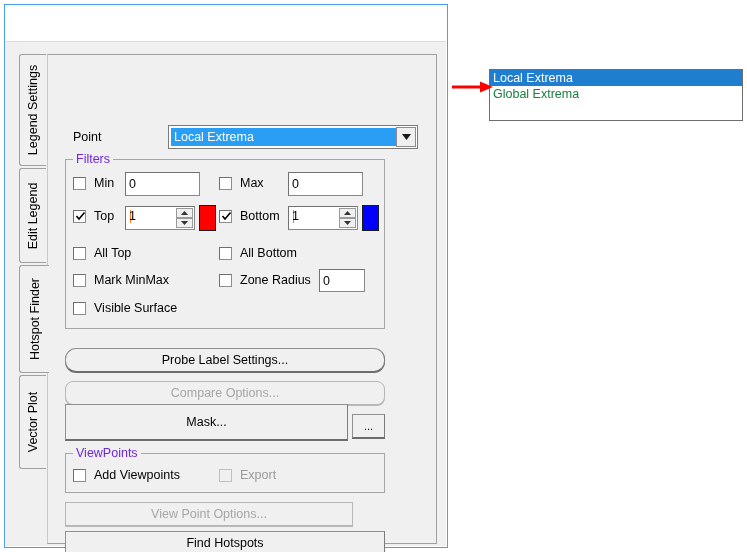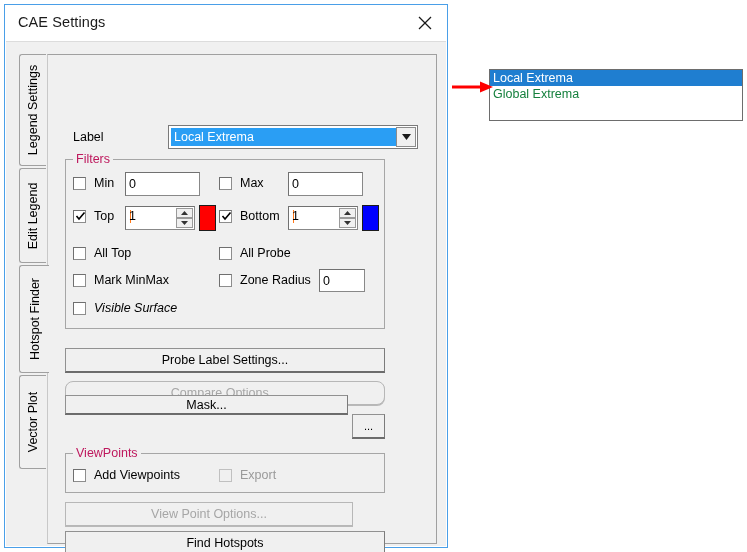--- a/index.html
+++ b/index.html
@@ -125,21 +125,21 @@
     box-sizing: border-box;
     border: 1px solid #a6a6a6;
   }
   .groupbox > .gb-title {
     position: absolute;
     top: -8px;
     left: 7px;
     background: #f0f0f0;
     padding: 0 3px;
     font-size: 12.5px;
-    color: #be185d;
+    color: #6d28d9;
     white-space: nowrap;
   }
 
   .textfield {
     position: absolute;
     box-sizing: border-box;
     background: #ffffff;
     border: 1px solid #888888;
     border-top-color: #717171;
     border-left-color: #717171;
@@ -301,50 +301,41 @@
     width: 42px;
     height: 14px;
     z-index: 25;
   }
 </style>
 </head>
 <body>
 
 <div id="dialog" style="border-color: rgb(74, 159, 232);">
 
-  <div id="titlebar">
-    <div class="title-text">CAE Settings</div>
-    <div id="close-btn">
-      <svg width="14" height="14" viewBox="0 0 14 14">
-        <line x1="1" y1="1" x2="13" y2="13" stroke="#1a1a1a" stroke-width="1.3"></line>
-        <line x1="13" y1="1" x2="1" y2="13" stroke="#1a1a1a" stroke-width="1.3"></line>
-      </svg>
-    </div>
-  </div>
 
   <div id="client">
 
     <div id="tabstrip">
       <div class="vtab" style="top:0px;height:112px;">
         <span class="vlabel">Legend Settings</span>
       </div>
       <div class="vtab" style="top:114px;height:95px;">
         <span class="vlabel">Edit Legend</span>
       </div>
       <div class="vtab selected" style="top:211px;height:108px;">
         <span class="vlabel">Hotspot Finder</span>
       </div>
       <div class="vtab" style="top:321px;height:94px;">
         <span class="vlabel">Vector Plot</span>
       </div>
     </div>
 
     <div id="panel">
 
-      <div class="lbl" style="left:25px;top:75px;">Label</div>
+      <div class="lbl" style="left:25px;top:75px;">Point</div>
       <div id="find-combo">
         <div class="combo-text" style="background: rgb(42, 158, 244);">Local Extrema</div>
         <div class="combo-btn">
           <svg width="9" height="7" viewBox="0 0 9 7">
             <polygon points="0,0 9,0 4.5,6" fill="#1a1a1a"></polygon>
           </svg>
         </div>
       </div>
 
       <div class="groupbox" style="left:17px;top:104px;width:320px;height:170px;">
@@ -403,38 +394,38 @@
                 </svg>
             </div>
           </div>
         </div>
         <div class="swatch" id="bottom-swatch" style="left: 296px; top: 45px; width: 17px; height: 26px; background: rgb(0, 0, 255);"></div>
 
         <div class="chk" style="left:7px;top:87px;"></div>
         <div class="lbl" style="left:28px;top:86px;">All Top</div>
 
         <div class="chk" style="left:153px;top:87px;"></div>
-        <div class="lbl" style="left:174px;top:86px;">All Probe</div>
+        <div class="lbl" style="left:174px;top:86px;">All Bottom</div>
 
         <div class="chk" style="left:7px;top:114px;"></div>
         <div class="lbl" style="left:28px;top:113px;">Mark MinMax</div>
 
         <div class="chk" style="left:153px;top:114px;"></div>
         <div class="lbl" style="left:174px;top:113px;">Zone Radius</div>
         <div class="textfield" style="left:253px;top:109px;width:46px;height:23px;">0</div>
 
         <div class="chk" style="left:7px;top:142px;"></div>
-        <div class="lbl" style="left:28px;top:141px;font-style:italic;">Visible Surface</div>
-      </div>
-
-      <div class="btn" style="left:17px;top:293px;width:320px;height:24px;">Probe Label Settings...</div>
+        <div class="lbl" style="left:28px;top:141px;">Visible Surface</div>
+      </div>
+
+      <div class="btn" style="left:17px;top:293px;width:320px;height:24px;border-radius:11px;">Probe Label Settings...</div>
 
       <div class="btn disabled" style="left:17px;top:326px;width:320px;height:24px;border-radius:8px;">Compare Options...</div>
 
-      <div class="btn" style="left:17px;top:340px;width:283px;height:19px;text-align:right;">Mask...</div>
+      <div class="btn" style="left:17px;top:349px;width:283px;height:36px;text-align:right;">Mask...</div>
       <div class="btn" style="left:304px;top:359px;width:33px;height:24px;font-size:11px;">...</div>
 
       <div class="groupbox" style="left:17px;top:398px;width:320px;height:40px;">
         <span class="gb-title">ViewPoints</span>
 
         <div class="chk" style="left:7px;top:15px;"></div>
         <div class="lbl" style="left:28px;top:14px;">Add Viewpoints</div>
 
         <div class="chk disabled" style="left:153px;top:15px;"></div>
         <div class="lbl disabled" style="left:174px;top:14px;">Export</div>

